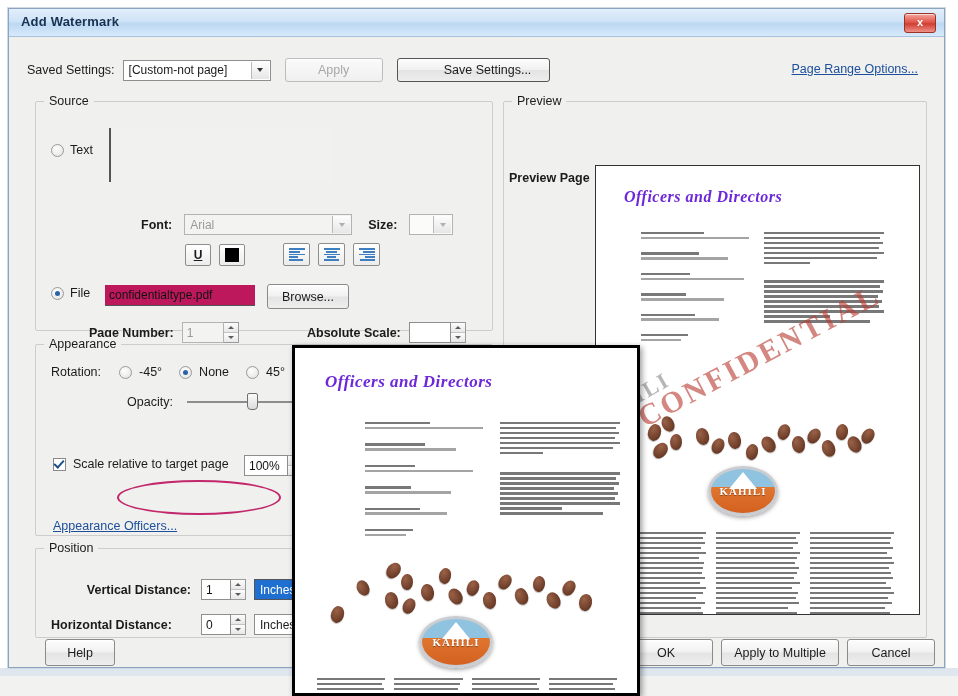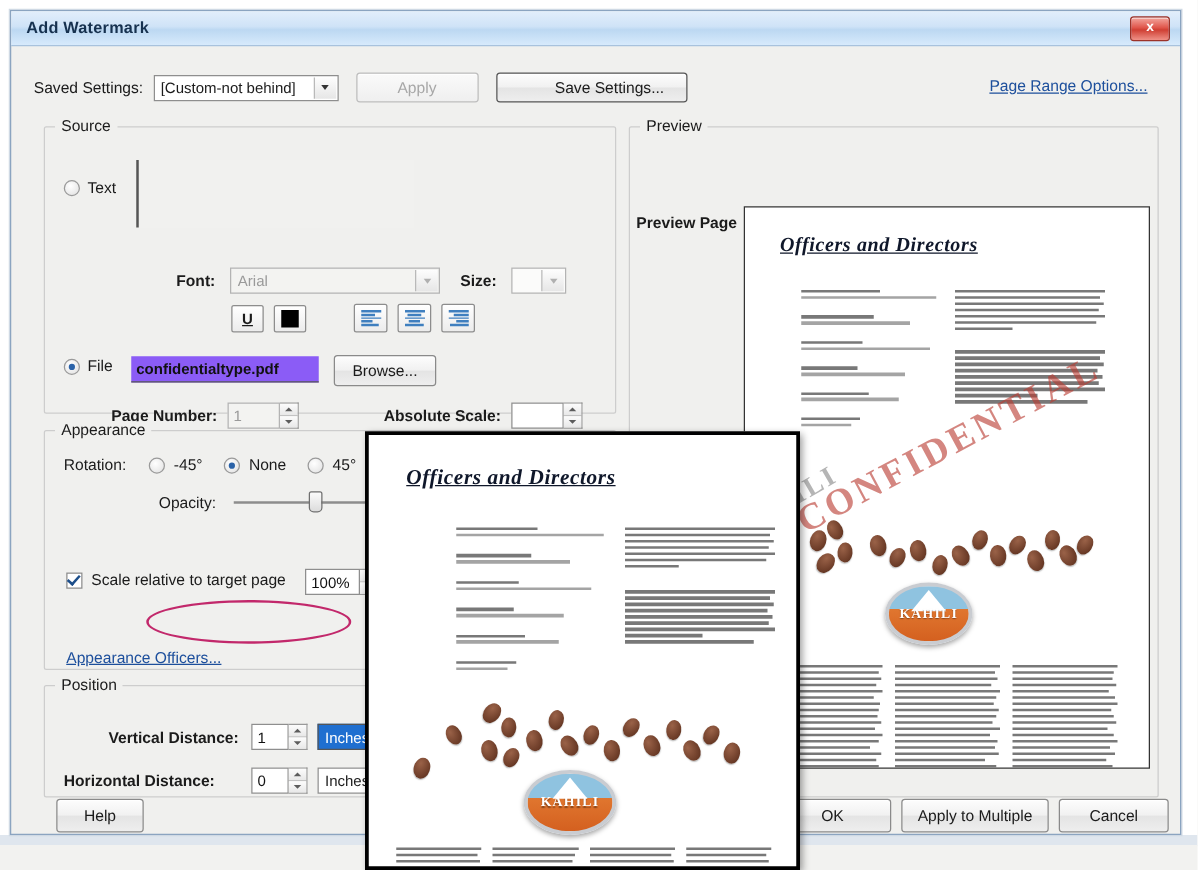--- a/index.html
+++ b/index.html
@@ -80,21 +80,21 @@
   .radio{width:13px;height:13px;border-radius:50%;background:radial-gradient(circle at 40% 35%,#ffffff,#e9e9e9 70%);border:1px solid #9a9a9a;display:inline-block;position:relative;box-sizing:border-box;cursor:pointer;flex:0 0 auto;}
   .radio.on::after{content:"";position:absolute;left:3px;top:3px;width:5px;height:5px;border-radius:50%;background:#2a62a8;}
   .chk{width:13px;height:13px;background:#fff;border:1px solid #8a8a8a;display:inline-block;position:relative;box-sizing:border-box;cursor:pointer;flex:0 0 auto;}
   .chk.on::after{content:"";position:absolute;left:2px;top:-1px;width:4px;height:8px;border:solid #1c4e8a;border-width:0 2px 2px 0;transform:rotate(42deg);}
 
   .inline{display:flex;align-items:center;gap:6px;}
 
   
   .tin{background:#fff;border:1px solid #8e8e8e;box-sizing:border-box;height:21px;display:flex;align-items:center;padding-left:4px;font-size:12px;color:#111;}
   .tin.dim{color:#9a9a9a;}
-  .tin.flat{border:none;border-bottom:1px solid #555;background:#8b5cf6;font-weight:bold;}
+  .tin.flat{border:none;border-bottom:1px solid #555;background:#be185d;}
 
   
   .spin{width:15px;height:21px;display:flex;flex-direction:column;box-sizing:border-box;border:1px solid #9a9a9a;border-left:none;cursor:pointer;}
   .spin div{flex:1;background:linear-gradient(to bottom,#fcfcfc,#e8e8e8);display:flex;align-items:center;justify-content:center;}
   .spin div:first-child{border-bottom:1px solid #c3c3c3;}
   .up{width:0;height:0;border-left:3px solid transparent;border-right:3px solid transparent;border-bottom:3.5px solid #5c5c5c;}
   .dn{width:0;height:0;border-left:3px solid transparent;border-right:3px solid transparent;border-top:3.5px solid #5c5c5c;}
 
   
   .tbtn{width:26px;height:22px;border:1px solid #8d8d8d;border-radius:2px;
@@ -114,21 +114,21 @@
     position:absolute;left:108px;top:444px;width:160px;height:31px;
     border:2.5px solid #c2286b;border-radius:50%;
     pointer-events:none;
   }
 
   
   #preview-frame{
     position:absolute;left:595px;top:165px;width:325px;height:450px;
     background:#fff;border:1px solid #333;box-sizing:border-box;overflow:hidden;
   }
-  .doc-title{font-family:"Liberation Serif", serif;color:#0f172a;font-size:16px;font-style:italic;font-weight:bold;letter-spacing:.5px;text-decoration:underline;}
+  .doc-title{font-family:"Liberation Serif", serif;color:#6d28d9;font-size:16px;font-style:italic;font-weight:bold;letter-spacing:.5px;}
   .tiny-line{height:2.4px;background:#5a5a5a;margin-bottom:2.6px;opacity:.82;}
   .tiny-line.sh{opacity:.55;}
   .wm-text{
     position:absolute;font-family:"Liberation Serif", serif;font-size:30px;font-weight:bold;
     color:rgba(186,60,50,.62);letter-spacing:3px;white-space:nowrap;
     transform:rotate(-28deg);transform-origin:left top;
   }
   .wm-arc{
     position:absolute;font-family:"Liberation Serif", serif;font-size:22px;font-weight:bold;
     color:rgba(120,120,120,.55);letter-spacing:2px;white-space:nowrap;
@@ -170,21 +170,21 @@
   <div id="titlebar">
     <div id="title-text">Add Watermark</div>
     <div id="close-btn">x</div>
   </div>
 
   <div id="dlgbody">
 
     <div class="row-saved">
       <span class="lbl">Saved Settings:</span>
       <div class="combo" style="width:148px;">
-        <span>[Custom-not behind]</span>
+        <span>[Custom-not page]</span>
         <span class="arrowbox">
             <i class="caret"></i>
           </span>
       </div>
       <div class="btn disabled" style="width:96px;height:22px;margin-left:6px;">Apply</div>
       <div class="btn strong" style="width:122px;height:22px;margin-left:6px;padding-left:29px;">Save Settings...</div>
     </div>
 
     <a class="link" style="position:absolute;right:26px;top:26px;">Page Range Options...</a>
 

